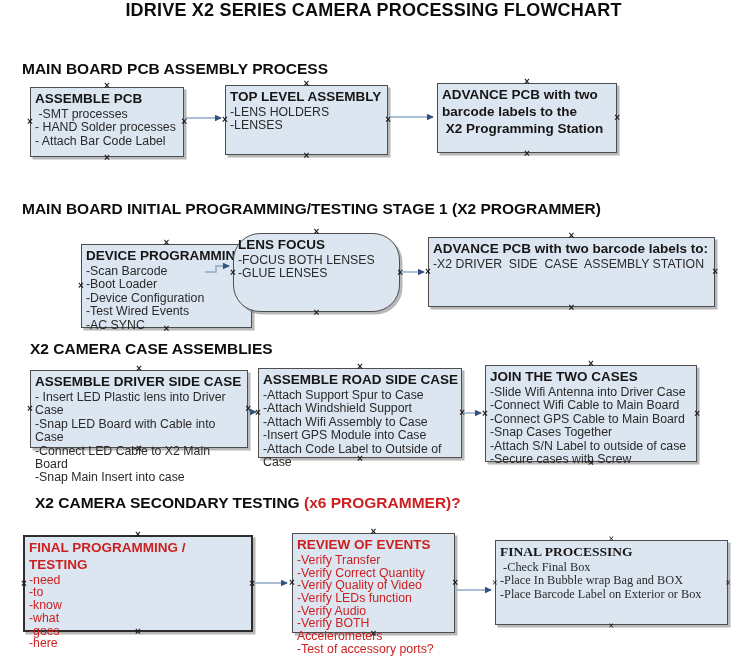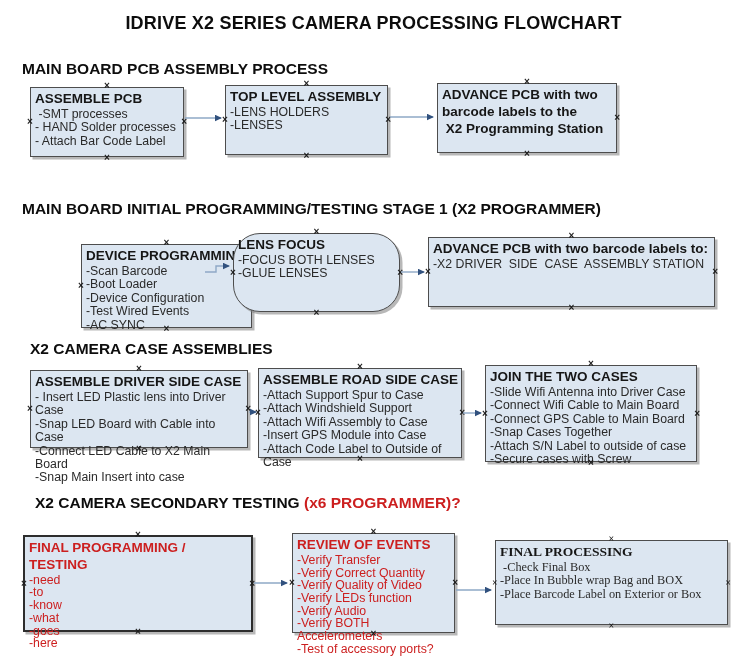--- a/index.html
+++ b/index.html
@@ -3,21 +3,21 @@
 <meta charset="utf-8">
 <style>
   html,body{margin:0;padding:0;background:#ffffff;}
   .canvas{
     position:relative;width:747px;height:662px;background:#fff;
     font-family:"Liberation Sans",sans-serif;overflow:hidden;
     --box-fill:#dce6f1;--box-border:#4d4d4d;--red:#cc1f1f;
     --arrow-line:#8ea8c6;--arrow-head:#31517e;--ink:#161616;
   }
   .page-title{
-    position:absolute;top:13px;left:0;width:100%;text-align:center;
+    position:absolute;top:0;left:0;width:100%;text-align:center;
     font-size:18px;font-weight:bold;color:#0d0d0d;letter-spacing:.2px;
   }
   .section-heading{
     position:absolute;font-size:15.5px;font-weight:bold;color:#0d0d0d;white-space:nowrap;
   }
   .section-heading .red-part{color:var(--red);}
   .box{
     position:absolute;background:var(--box-fill);
     border:1.6px solid var(--box-border);
     box-shadow:2.5px 2.5px 0 rgba(125,125,125,.55);

